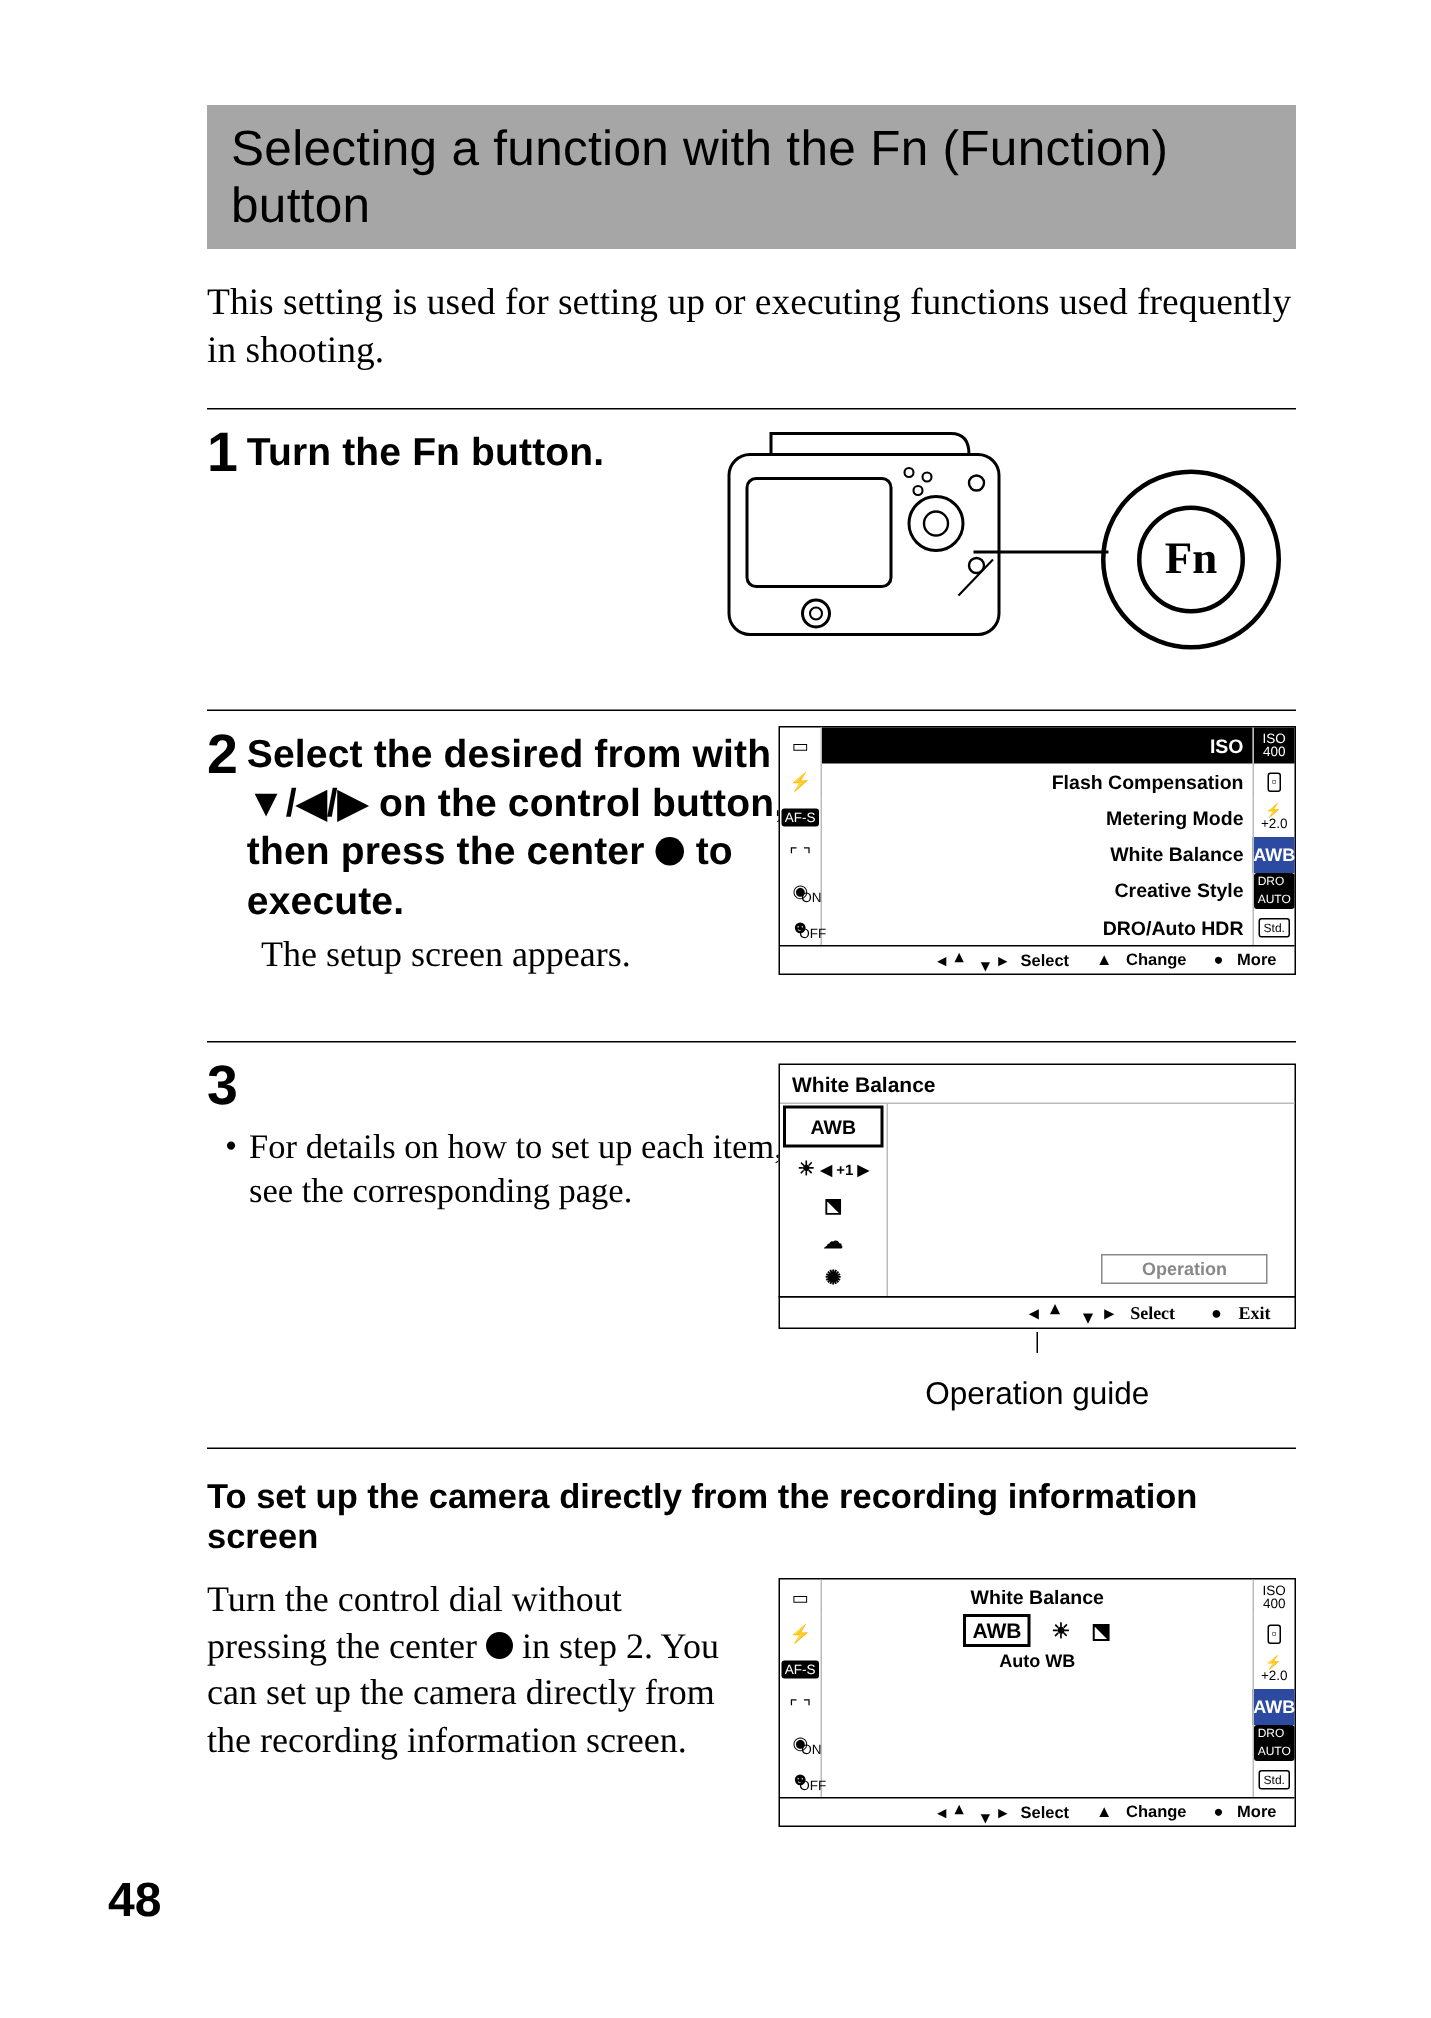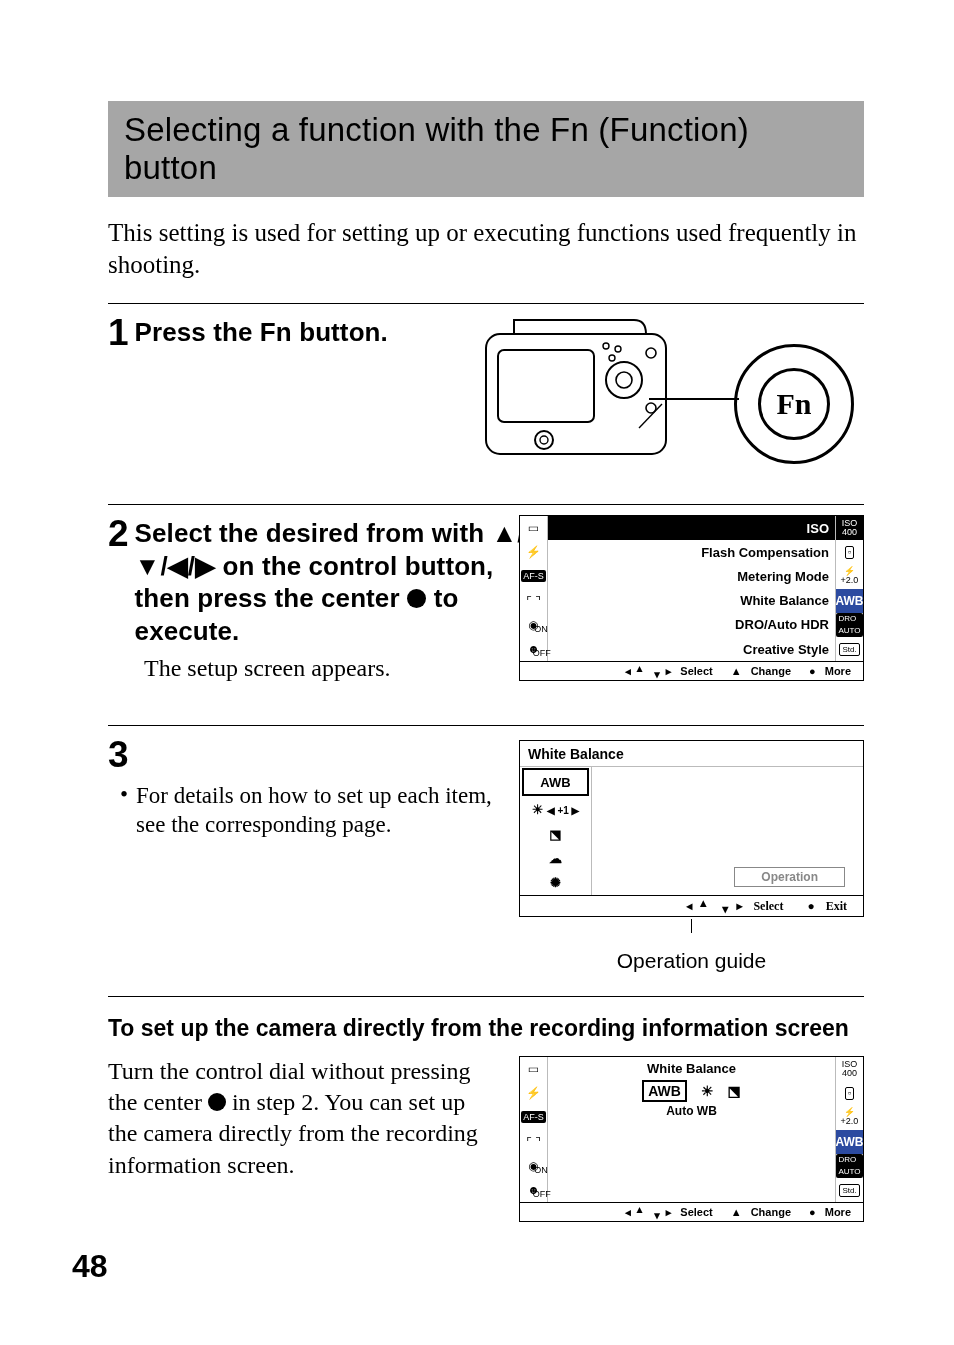--- a/index.html
+++ b/index.html
@@ -5,21 +5,22 @@
   * { box-sizing: border-box; margin: 0; padding: 0; }
   html, body { background: #fff; }
   body {
     width: 954px;
     height: 1345px;
     position: relative;
     font-family: "Times New Roman", Times, serif;
     color: #000;
   }
   .page {
-    padding: 101px 90px 0 108px;
+    padding: 70px 90px 0 108px;
+    margin-left: 30px;
   }
   .title-bar {
     background: #a6a6a6;
     padding: 10px 16px 10px 16px;
     margin-bottom: 20px;
   }
   .title-bar h1 {
     font-family: Arial, Helvetica, sans-serif;
     font-weight: 400;
     font-size: 33px;
@@ -301,21 +302,21 @@
     <h1>Selecting a function with the Fn (Function) button</h1>
   </div>
 
   <p class="intro">This setting is used for setting up or executing functions used frequently in shooting.</p>
 
   <hr class="steps-sep">
 
   <div class="step step1">
     <div class="step-head">
       <div class="step-num">1</div>
-      <div class="step-title step-title-wide">Press the Fn button.</div>
+      <div class="step-title step-title-wide">Turn the Fn button.</div>
     </div>
 
     <div class="fig1">
       <svg class="camera-back" viewBox="0 0 220 150">
         <rect x="2" y="18" width="180" height="120" rx="14" fill="none" stroke="#000" stroke-width="2"></rect>
         <path d="M30 18 L30 4 L150 4 Q162 4 162 18" fill="none" stroke="#000" stroke-width="2"></path>
         <rect x="14" y="34" width="96" height="72" rx="6" fill="none" stroke="#000" stroke-width="2"></rect>
         <circle cx="140" cy="64" r="18" fill="none" stroke="#000" stroke-width="2"></circle>
         <circle cx="140" cy="64" r="8" fill="none" stroke="#000" stroke-width="1.6"></circle>
         <circle cx="60" cy="124" r="9" fill="none" stroke="#000" stroke-width="2"></circle>
@@ -369,24 +370,24 @@
             <div class="lcd-row">
                 <span class="label-right">Flash Compensation</span>
               </div>
             <div class="lcd-row">
                 <span class="label-right">Metering Mode</span>
               </div>
             <div class="lcd-row">
                 <span class="label-right">White Balance</span>
               </div>
             <div class="lcd-row">
+                <span class="label-right">Creative Style</span>
+              </div>
+            <div class="lcd-row">
                 <span class="label-right">DRO/Auto HDR</span>
-              </div>
-            <div class="lcd-row">
-                <span class="label-right">Creative Style</span>
               </div>
           </div>
           <div class="lcd-rightcol">
             <div style="background:#000;color:#fff">
                 <span class="stack">
                   <span class="tiny">ISO</span>
                   <span class="tiny">400</span>
                 </span>
               </div>
             <div>

